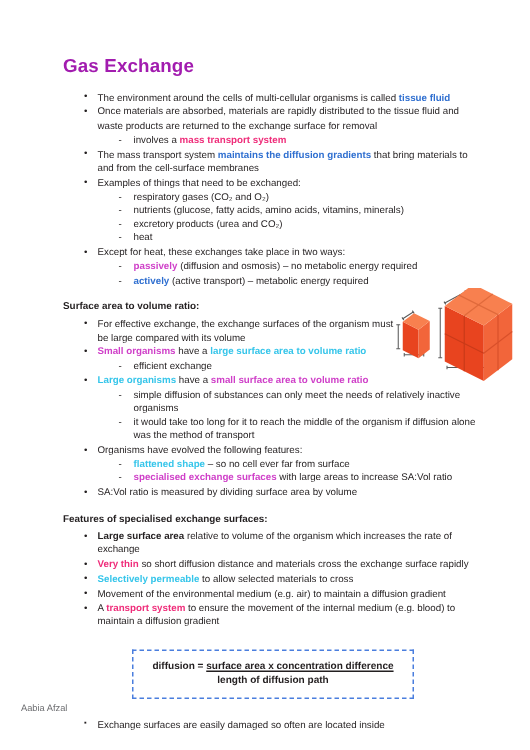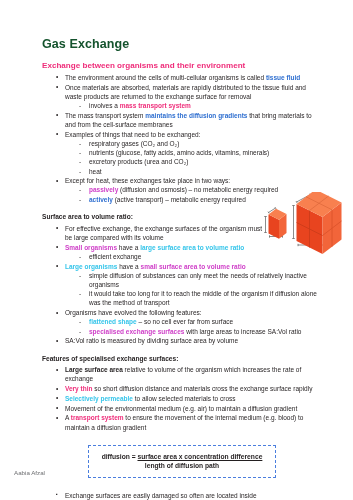--- a/index.html
+++ b/index.html
@@ -23,21 +23,21 @@
     box-sizing: border-box;
   }
   .content {
     position: absolute;
     left: 42px;
     top: 38px;
     width: 280px;
   }
 
   .doc-title {
-    color: #14532d;
+    color: #a21caf;
     font-weight: bold;
     font-size: 12.5px;
     letter-spacing: 0.1px;
     margin: 0 0 9px 0;
     line-height: 1.1;
   }
   .section-head {
     color: #ef2d7a;
     font-weight: bold;
     font-size: 8.1px;
@@ -150,21 +150,20 @@
 </style>
 </head>
 <body>
 
 <div class="page">
 
   <div class="content">
 
     <h1 class="doc-title">Gas Exchange</h1>
 
-    <div class="section-head">Exchange between organisms and their environment</div>
 
     <ul class="lvl1">
       <li>
         <span>The environment around the cells of multi-cellular organisms is called </span><span class="c-blue">tissue fluid</span>
       </li>
       <li>
         <span>Once materials are absorbed, materials are rapidly distributed to the tissue fluid and waste products are returned to the exchange surface for removal</span>
         <ul class="lvl2">
           <li><span>involves a </span><span class="c-pink">mass transport system</span></li>
         </ul>

